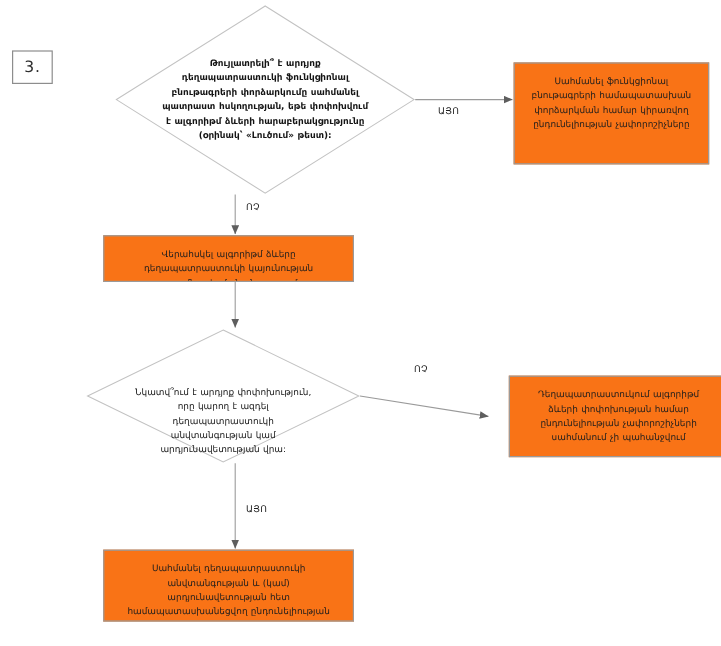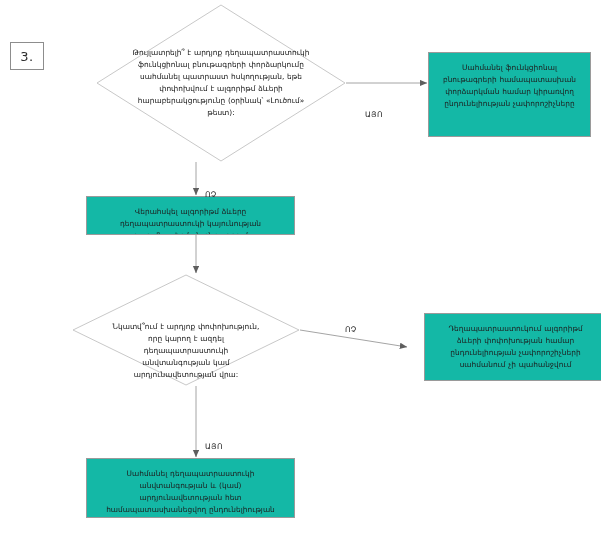--- a/index.html
+++ b/index.html
@@ -42,21 +42,21 @@
     color: #2e2e2e;
     background: #ffffff;
     letter-spacing: 0.5px;
   }
 
   
   .proc {
     position: absolute;
     box-sizing: border-box;
     border: 1px solid #9a9a9a;
-    background: #14b8a6;
+    background: #f97316;
     display: flex;
     align-items: flex-start;
     justify-content: center;
     text-align: center;
     color: #1d1d1d;
     overflow: hidden;
   }
   .proc .txt {
     display: block;
     width: 100%;
@@ -128,20 +128,21 @@
     left: 96px;
     top: 4px;
     width: 250px;
     height: 158px;
   }
   #decision-functional-characteristics .dtxt {
     padding: 0 36px;
   }
   #decision-functional-characteristics .dtxt span {
     max-width: 182px;
+    font-weight: bold;
   }
 
   #decision-safety-efficacy {
     left: 72px;
     top: 274px;
     width: 228px;
     height: 112px;
   }
   #decision-safety-efficacy .dtxt {
     padding: 0 36px;
@@ -151,21 +152,20 @@
     margin-top: 42px;
   }
 
   
   .edge-label {
     position: absolute;
     font-size: 7.6px;
     color: #1d1d1d;
     letter-spacing: 0.3px;
     white-space: nowrap;
-    margin-top: 22px;
   }
   #label-yes-top   { left: 365px; top: 88px;  }
   #label-no-top    { left: 205px; top: 168px; }
   #label-no-mid    { left: 345px; top: 303px; }
   #label-yes-bot   { left: 205px; top: 420px; }
 </style>
 </head>
 <body>
 
 <div id="page">

